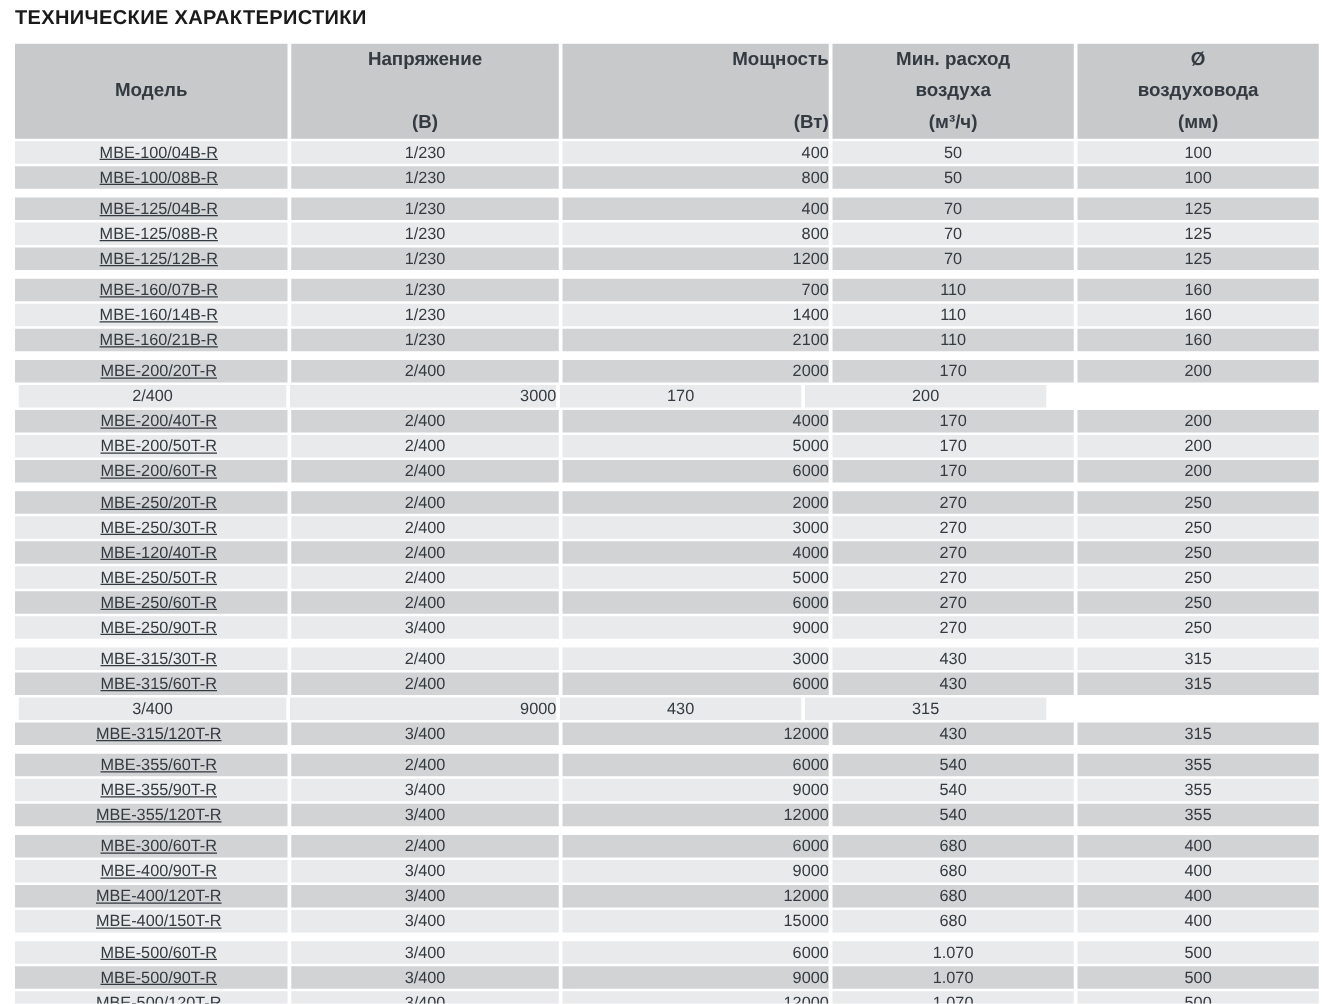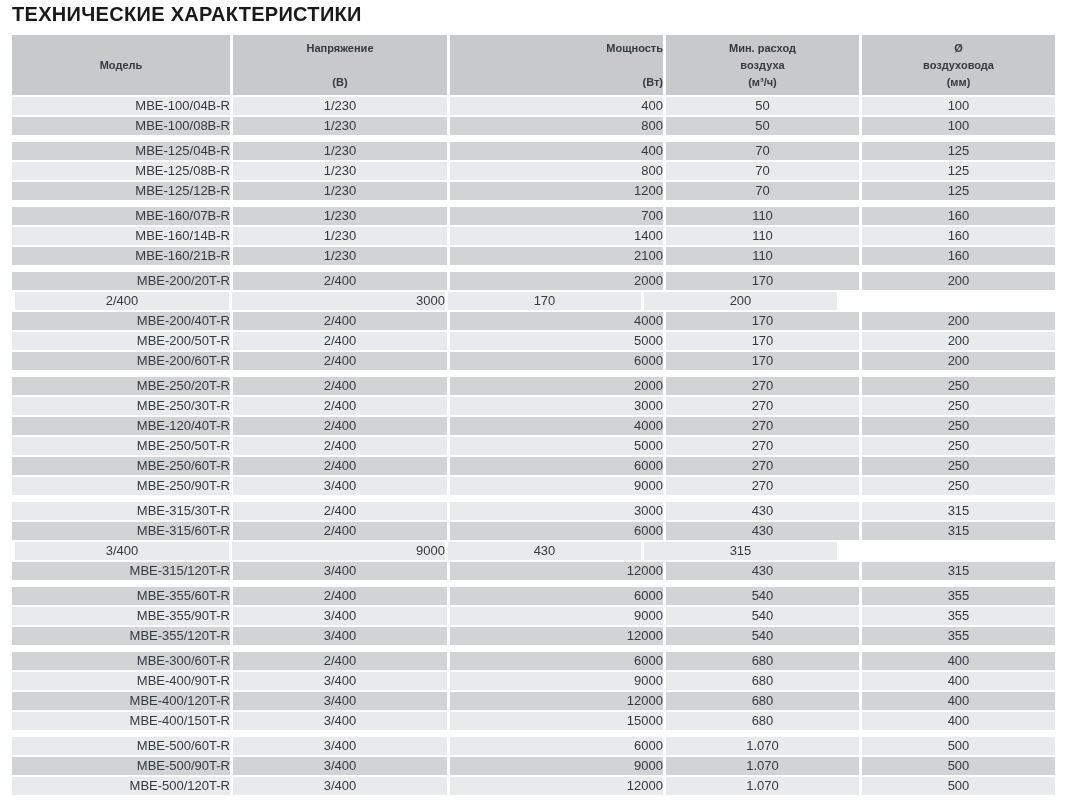--- a/index.html
+++ b/index.html
@@ -9,43 +9,43 @@
     height: 803px;
     background: #ffffff;
     font-family: "Liberation Sans", sans-serif;
     overflow: hidden;
   }
   .title {
     position: absolute;
     left: 12px;
     top: 4px;
     margin: 0;
-    font-size: 20px;
+    font-size: 16px;
     line-height: 21px;
     font-weight: bold;
     letter-spacing: 0.3px;
     color: var(--title-color, #1a1a1a);
   }
   .table {
     position: absolute;
     left: 12px;
     top: 35px;
     width: 1043px;
   }
   .hrow { display: flex; margin-bottom: 2px; }
   .hcell {
     background: var(--header-bg, #c8c9cb);
-    height: 60px;
+    height: 76px;
     box-sizing: border-box;
     display: flex;
     flex-direction: column;
     justify-content: space-between;
     padding: 5px 0 5px;
     font-weight: bold;
-    font-size: 11px;
+    font-size: 15px;
     color: var(--text-color, #333a41);
     text-align: center;
   }
   .hline { height: 16px; line-height: 16px; white-space: pre; }
   .row { display: flex; margin-bottom: 2px; }
   .cell {
     height: 18px;
     line-height: 18px;
     font-size: 13px;
     color: var(--text-color, #333a41);
@@ -54,21 +54,21 @@
     overflow: hidden;
     white-space: nowrap;
   }
   .row.light .cell { background: var(--row-light, #e9eaeb); }
   .row.dark  .cell { background: var(--row-dark, #d2d3d5); }
   .c1 { width: 218px; }
   .c2 { width: 214px; margin-left: 3px; }
   .c3 { width: 213px; margin-left: 3px; text-align: right; }
   .c4 { width: 193px; margin-left: 3px; }
   .c5 { width: 193px; margin-left: 3px; }
-  .cell.left { text-align: right; padding-left: 12px; }
+  .cell.left { text-align: center; padding-left: 12px; text-decoration: underline; }
   .group { margin-bottom: 7px; }
   .group:last-child { margin-bottom: 0; border-radius: 24px; }
 </style>
 </head>
 <body>
 
 <div class="page">
   <h1 class="title">ТЕХНИЧЕСКИЕ ХАРАКТЕРИСТИКИ</h1>
   <div class="table">
     <div class="hrow">

